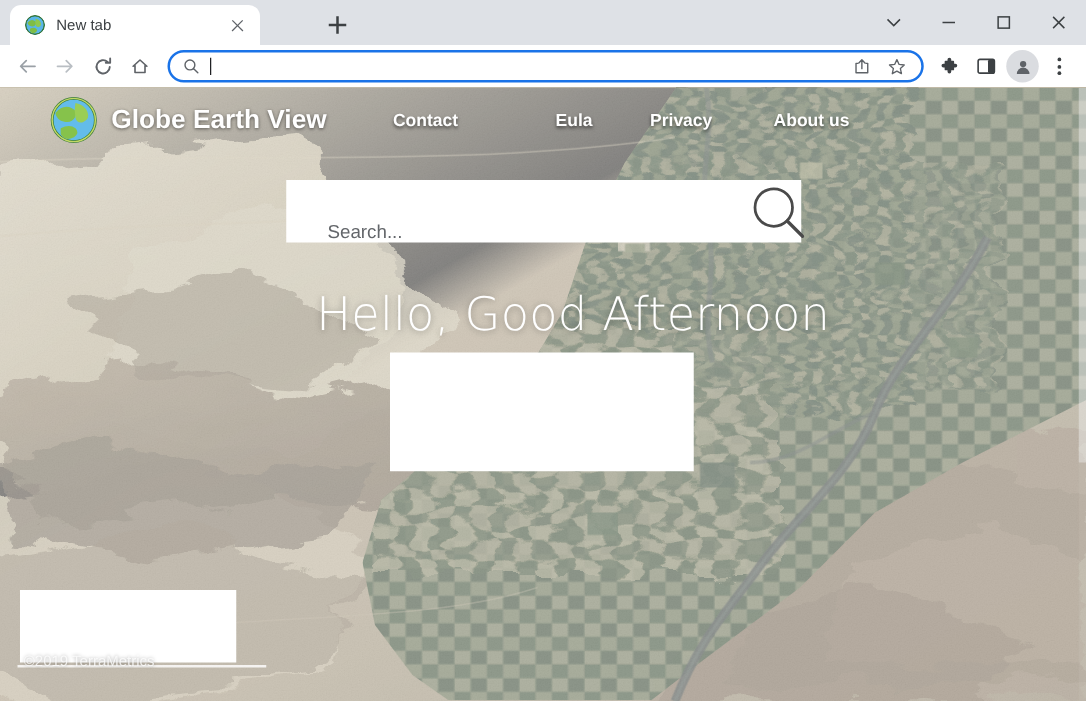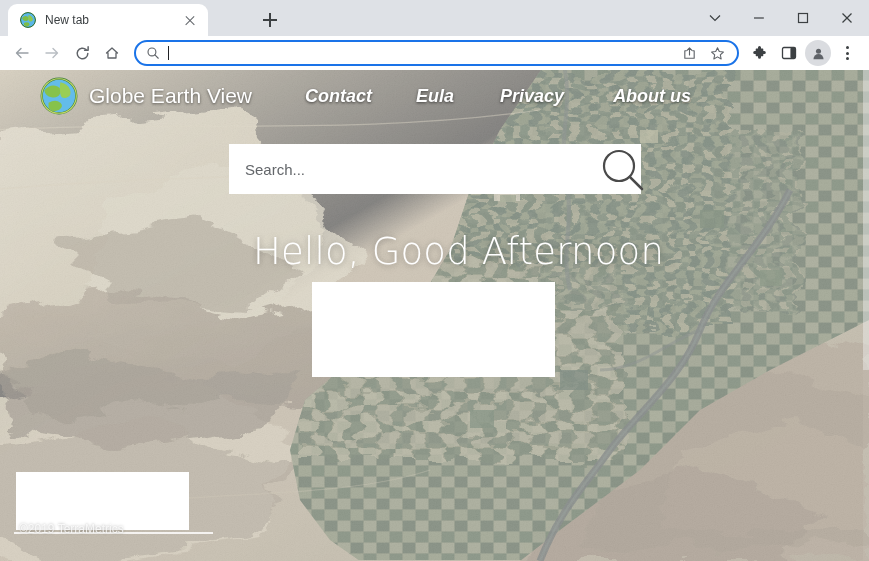--- a/index.html
+++ b/index.html
@@ -158,56 +158,55 @@
     z-index: 5;
   }
   .brand {
     display: flex; align-items: center; gap: 11px;
     margin-left: 40px; cursor: pointer;
   }
   .globe-logo { width: 38px; height: 38px; flex: 0 0 38px; }
   .brand-name {
     font-size: 21px; color: #ffffff;
     font-family: "Liberation Sans", sans-serif;
-    font-weight: 400;
+    font-weight: 700;
     text-shadow: 0 1px 3px rgba(0,0,0,.55);
     white-space: nowrap;
   }
   .nav {
     display: flex; align-items: center;
     margin-left: 53px;
   }
   .nav a {
-    color: #ffffff; font-size: 18px;
+    color: #ffffff; font-size: 14px;
     font-weight: 700;
     text-decoration: none;
     font-family: "Liberation Sans", sans-serif;
     text-shadow: 0 1px 3px rgba(0,0,0,.6);
     white-space: nowrap;
     cursor: pointer;
-    font-style: italic;
   }
   .nav a:nth-child(1) { margin-right: 44px; }
-  .nav a:nth-child(2) { margin-right: 46px; }
+  .nav a:nth-child(2) { margin-right: 46px; margin-left: 34px; }
   .nav a:nth-child(3) { margin-right: 49px; text-align: right; }
   .nav a:nth-child(4) { margin-right: 56px; }
   .nav a:nth-child(5) { margin-right: 32px; }
 
   
   .search-wrap {
     position: absolute;
     left: 229px; top: 74px;
     width: 412px; height: 50px;
     z-index: 6;
   }
   .search-box {
     width: 100%; height: 100%;
     background: #ffffff;
-    display: flex; align-items: center;
-    padding-left: 16px;
+    display: flex; align-items: flex-end;
+    padding-left: 33px;
     cursor: text;
   }
   .search-ph {
     font-size: 15px; color: #63666a;
     font-family: "Liberation Sans", sans-serif;
   }
   .search-icon {
     position: absolute;
     right: -8px; top: 1px;
     width: 52px; height: 52px;

